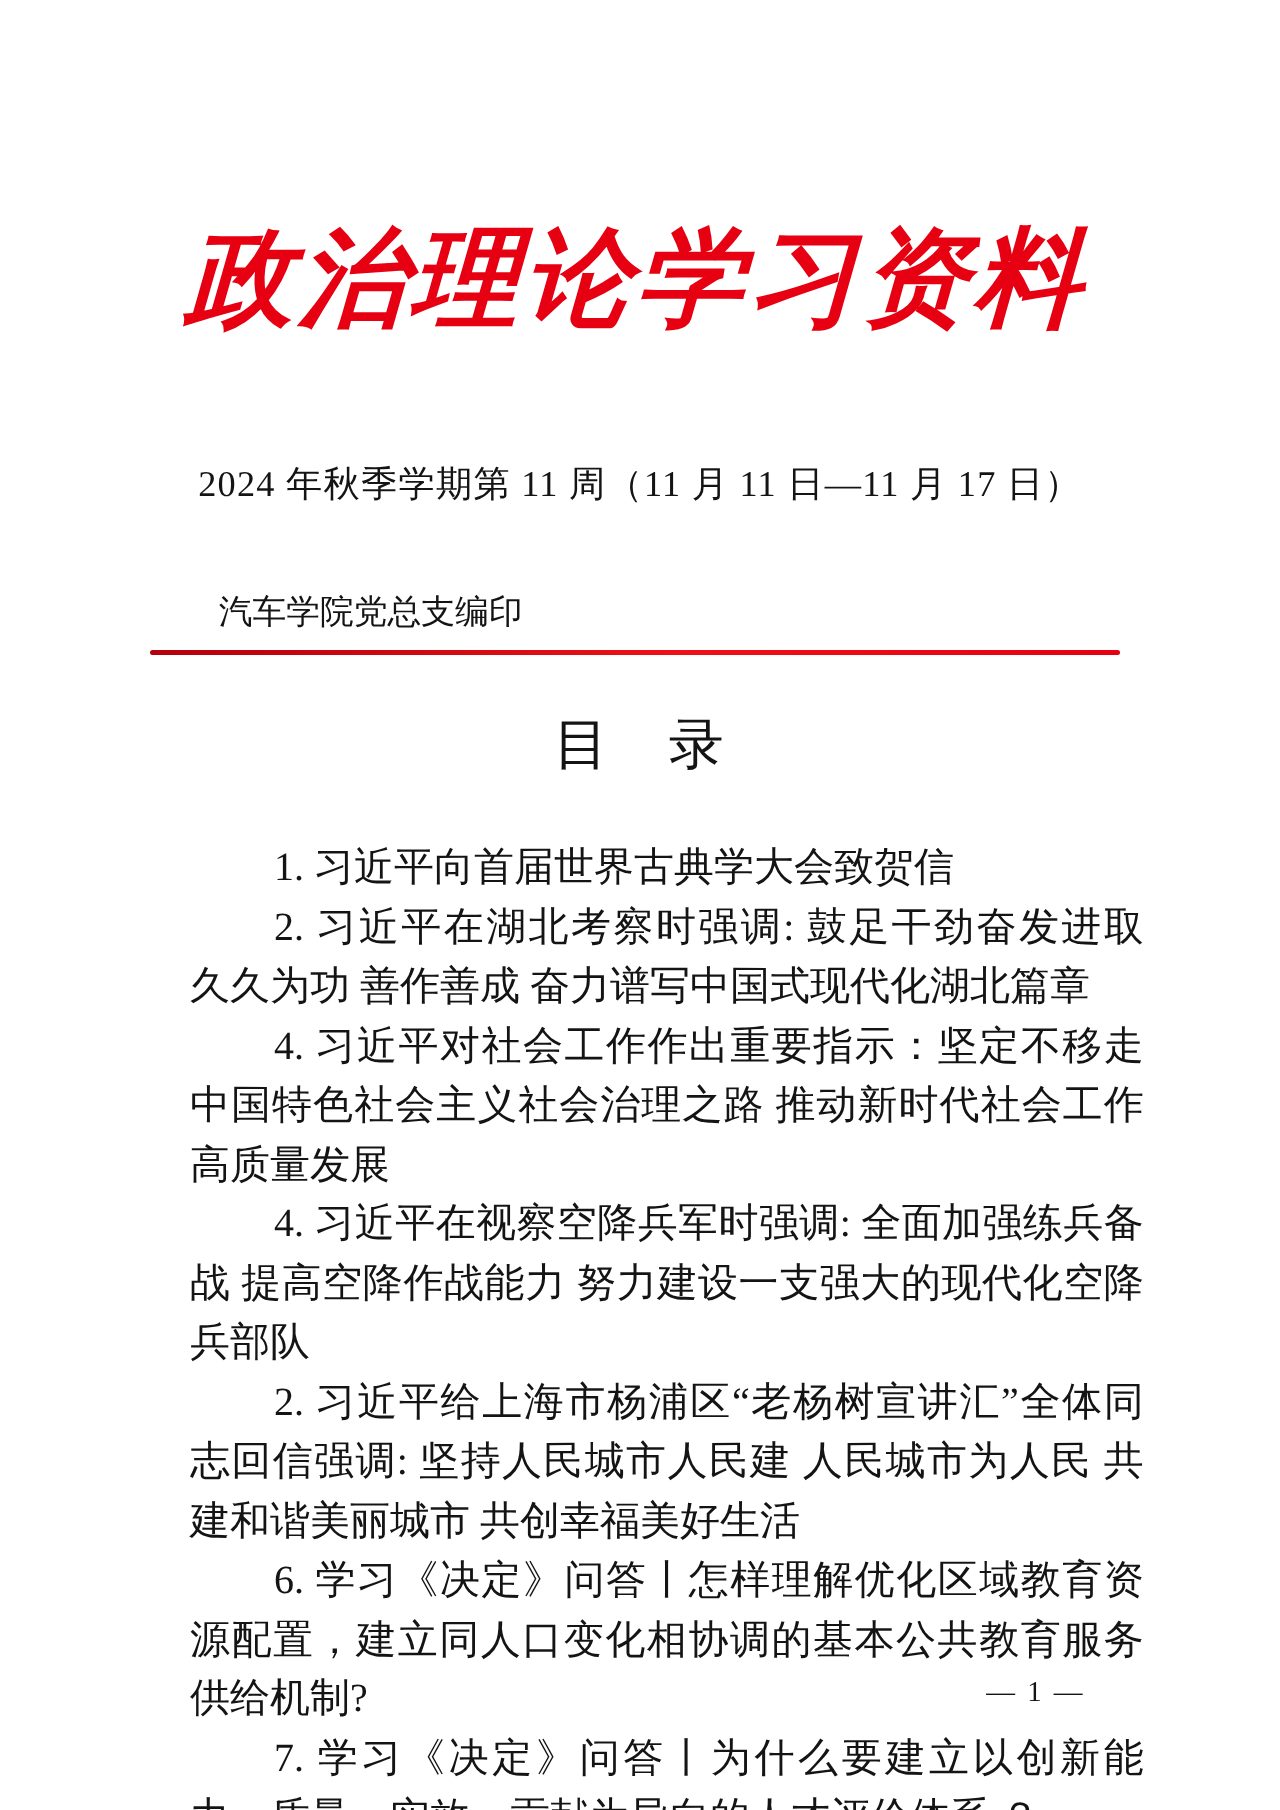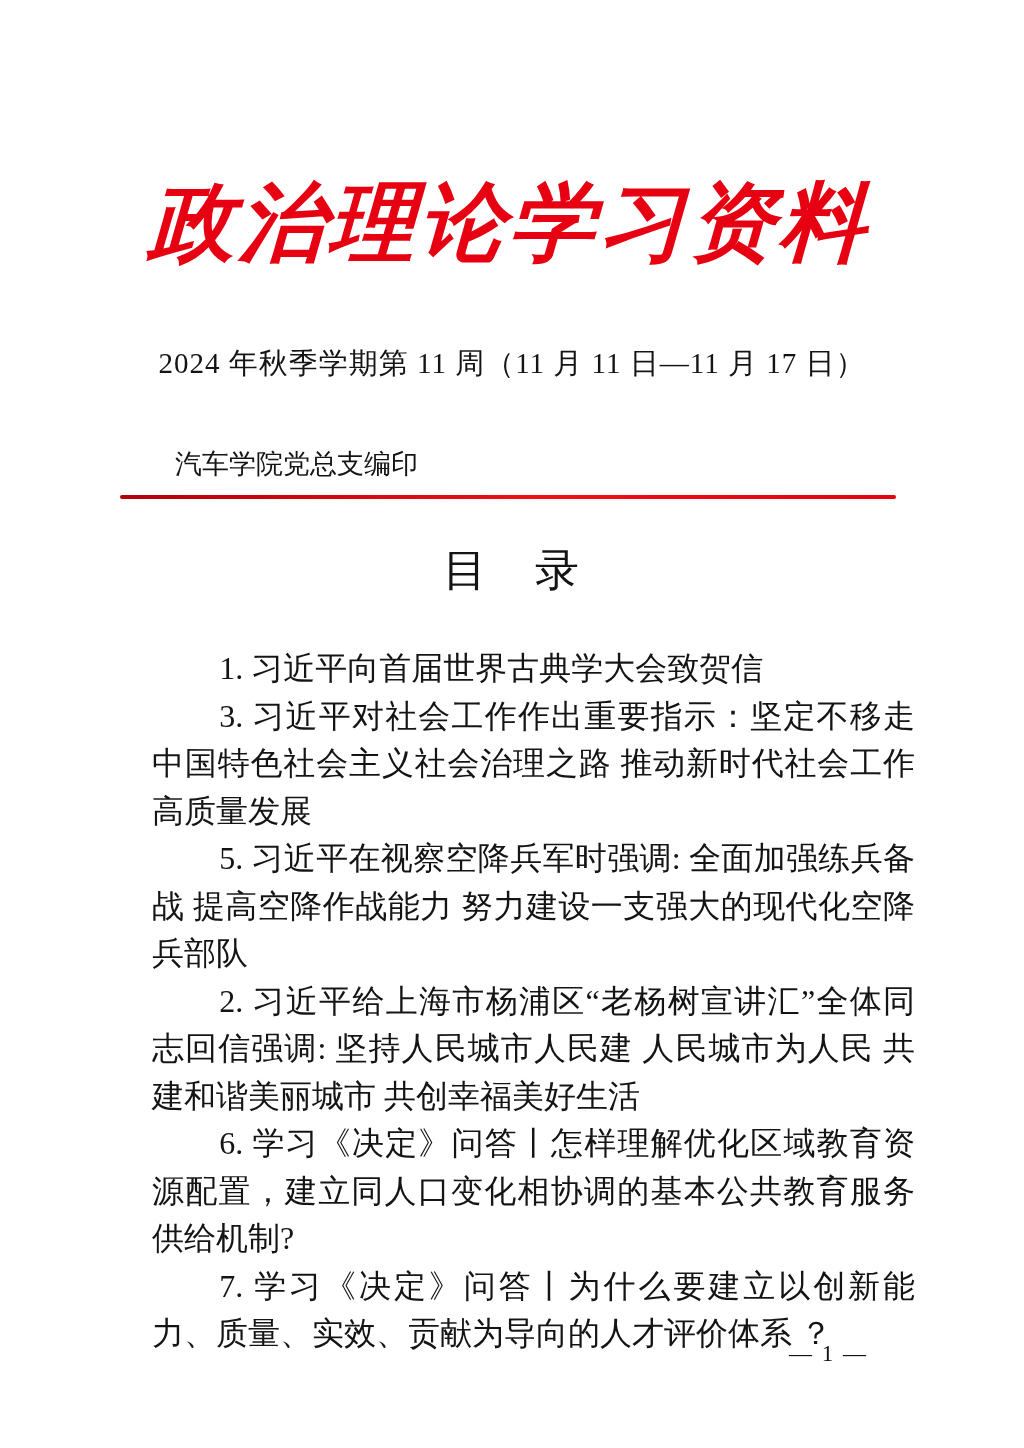--- a/index.html
+++ b/index.html
@@ -27,21 +27,21 @@
     text-align:center;
     font-size:86px;
     line-height:1.2;
     font-weight:bold;
     font-style:italic;
     letter-spacing:4px;
     color:var(--red);
     transform:skewX(-2deg);
   }
   .issue-subtitle{
-    margin-top:69px;
+    margin-top:94px;
     text-align:center;
     font-size:29px;
     line-height:38px;
     letter-spacing:1px;
   }
   .pub-row{
     display:flex;
     justify-content:space-between;
     align-items:baseline;
     margin:66px 179px 0 175px;
@@ -97,22 +97,23 @@
   <div class="pub-row">
     <span>汽车学院党总支编印</span>
   </div>
 
   <hr class="red-divider">
 
   <h2 class="toc-heading">目　录</h2>
 
   <div class="toc-list">
     <p class="toc-item">1. 习近平向首届世界古典学大会致贺信</p>
-    <p class="toc-item">3. 习近平对社会工作作出重要指示：坚定不移走中国特色社会主义社会治理之路 推动新时代社会工作高质量发展</p>
-    <p class="toc-item">5. 习近平在视察空降兵军时强调: 全面加强练兵备战 提高空降作战能力 努力建设一支强大的现代化空降兵部队</p>
+    <p class="toc-item">2. 习近平在湖北考察时强调: 鼓足干劲奋发进取 久久为功 善作善成 奋力谱写中国式现代化湖北篇章</p>
+    <p class="toc-item">4. 习近平对社会工作作出重要指示：坚定不移走中国特色社会主义社会治理之路 推动新时代社会工作高质量发展</p>
+    <p class="toc-item">4. 习近平在视察空降兵军时强调: 全面加强练兵备战 提高空降作战能力 努力建设一支强大的现代化空降兵部队</p>
     <p class="toc-item">2. 习近平给上海市杨浦区“老杨树宣讲汇”全体同志回信强调: 坚持人民城市人民建 人民城市为人民 共建和谐美丽城市 共创幸福美好生活</p>
     <p class="toc-item">6. 学习《决定》问答丨怎样理解优化区域教育资源配置，建立同人口变化相协调的基本公共教育服务供给机制?</p>
     <p class="toc-item">7. 学习《决定》问答丨为什么要建立以创新能力、质量、实效、贡献为导向的人才评价体系 ？</p>
   </div>
 
   <div class="page-number">— 1 —</div>
 
 </div>
 
 </body></html>

